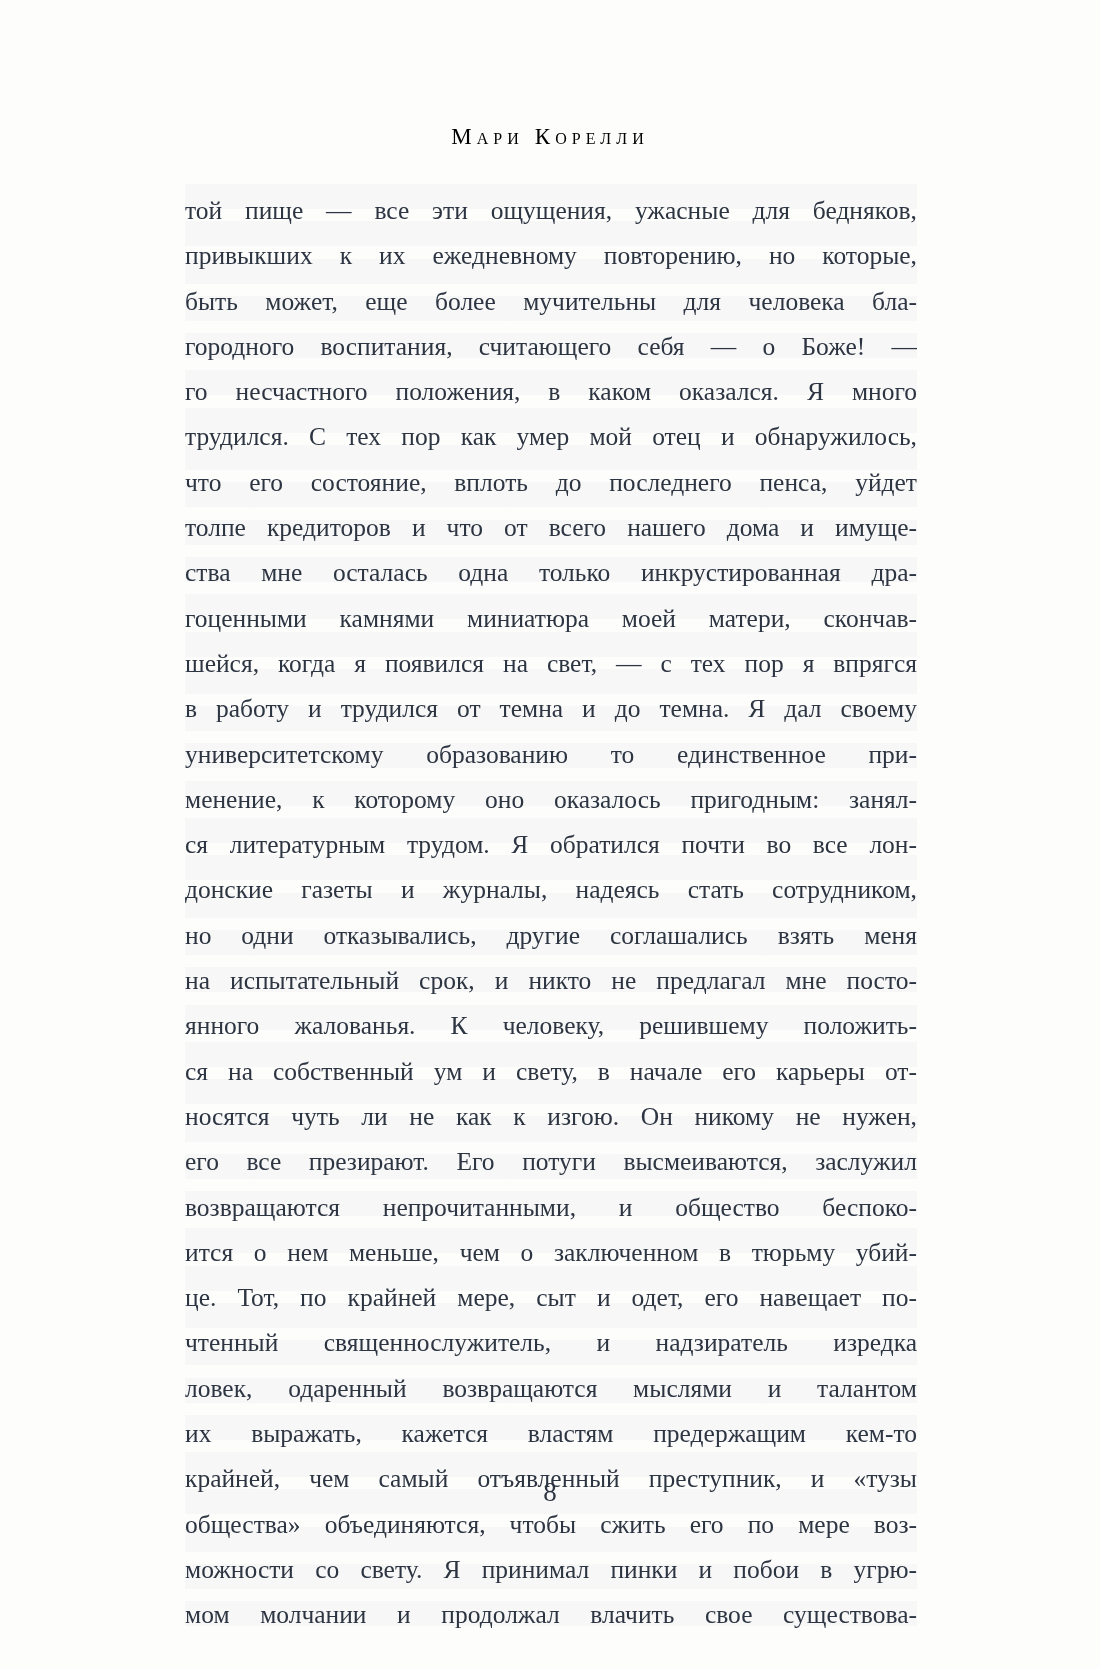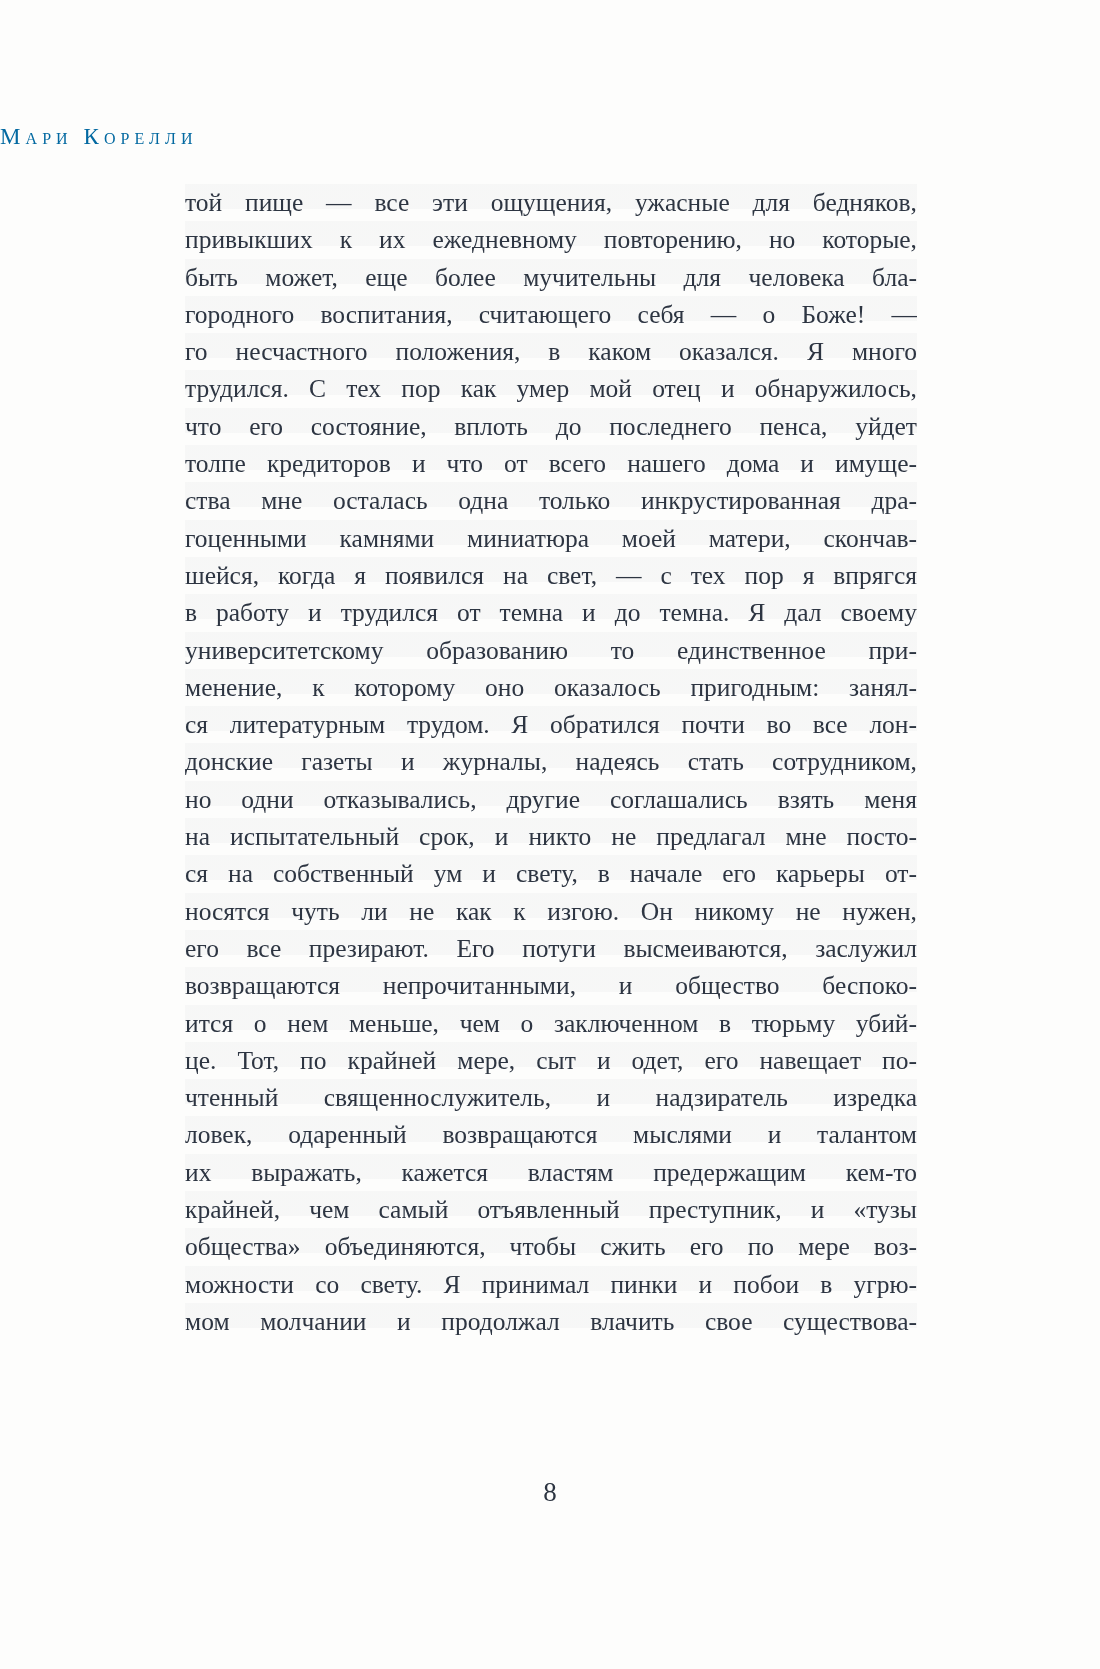--- a/index.html
+++ b/index.html
@@ -14,25 +14,25 @@
     margin: 0 auto;
     background: #fdfdfc;
     overflow: hidden;
     font-family: "Liberation Serif", "DejaVu Serif", serif;
   }
   .running-head {
     position: absolute;
     top: 122px;
     left: 0;
     width: 100%;
-    text-align: left;
+    text-align: center;
     font-variant: small-caps;
     font-size: 23px;
     letter-spacing: 0.22em;
-    color: #0369a1;
+    color: #000000;
     line-height: 30px;
   }
   .text-block {
     position: absolute;
     top: 184px;
     left: 185px;
     width: 732px;
     
     background: repeating-linear-gradient(
       180deg,
@@ -44,20 +44,21 @@
   }
   .tl {
     font-size: 25.5px;
     line-height: 37.3px;
     height: 37.3px;
     color: #2d3542;
     text-align: justify;
     text-align-last: justify;
     white-space: normal;
     overflow: hidden;
+    margin-top: 8px;
   }
   .folio {
     position: absolute;
     top: 1474px;
     left: 0;
     width: 100%;
     text-align: center;
     font-size: 27px;
     color: #2d3542;
     line-height: 36px;
@@ -82,20 +83,21 @@
     <div class="tl">ства мне осталась одна только инкрустированная дра-</div>
     <div class="tl">гоценными камнями миниатюра моей матери, скончав-</div>
     <div class="tl">шейся, когда я появился на свет, — с тех пор я впрягся</div>
     <div class="tl">в работу и трудился от темна и до темна. Я дал своему</div>
     <div class="tl">университетскому образованию то единственное при-</div>
     <div class="tl">менение, к которому оно оказалось пригодным: занял-</div>
     <div class="tl">ся литературным трудом. Я обратился почти во все лон-</div>
     <div class="tl">донские газеты и журналы, надеясь стать сотрудником,</div>
     <div class="tl">но одни отказывались, другие соглашались взять меня</div>
     <div class="tl">на испытательный срок, и никто не предлагал мне посто-</div>
+    <div class="tl">янного жалованья. К человеку, решившему положить-</div>
     <div class="tl">ся на собственный ум и свету, в начале его карьеры от-</div>
     <div class="tl">носятся чуть ли не как к изгою. Он никому не нужен,</div>
     <div class="tl">его все презирают. Его потуги высмеиваются, заслужил</div>
     <div class="tl">возвращаются непрочитанными, и общество беспоко-</div>
     <div class="tl">ится о нем меньше, чем о заключенном в тюрьму убий-</div>
     <div class="tl">це. Тот, по крайней мере, сыт и одет, его навещает по-</div>
     <div class="tl">чтенный священнослужитель, и надзиратель изредка</div>
     <div class="tl">ловек, одаренный возвращаются мыслями и талантом</div>
     <div class="tl">их выражать, кажется властям предержащим кем-то</div>
     <div class="tl">крайней, чем самый отъявленный преступник, и «тузы</div>

